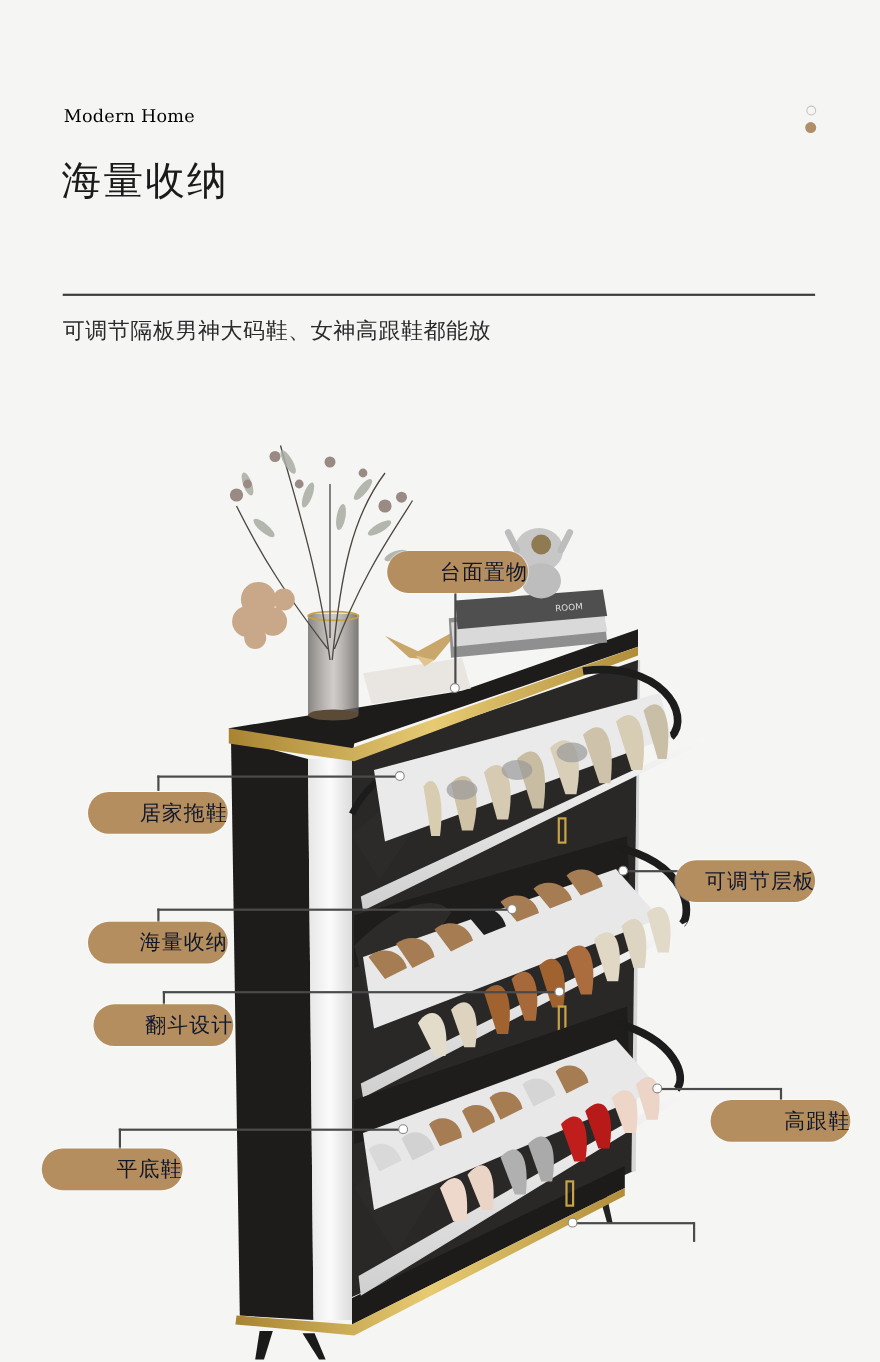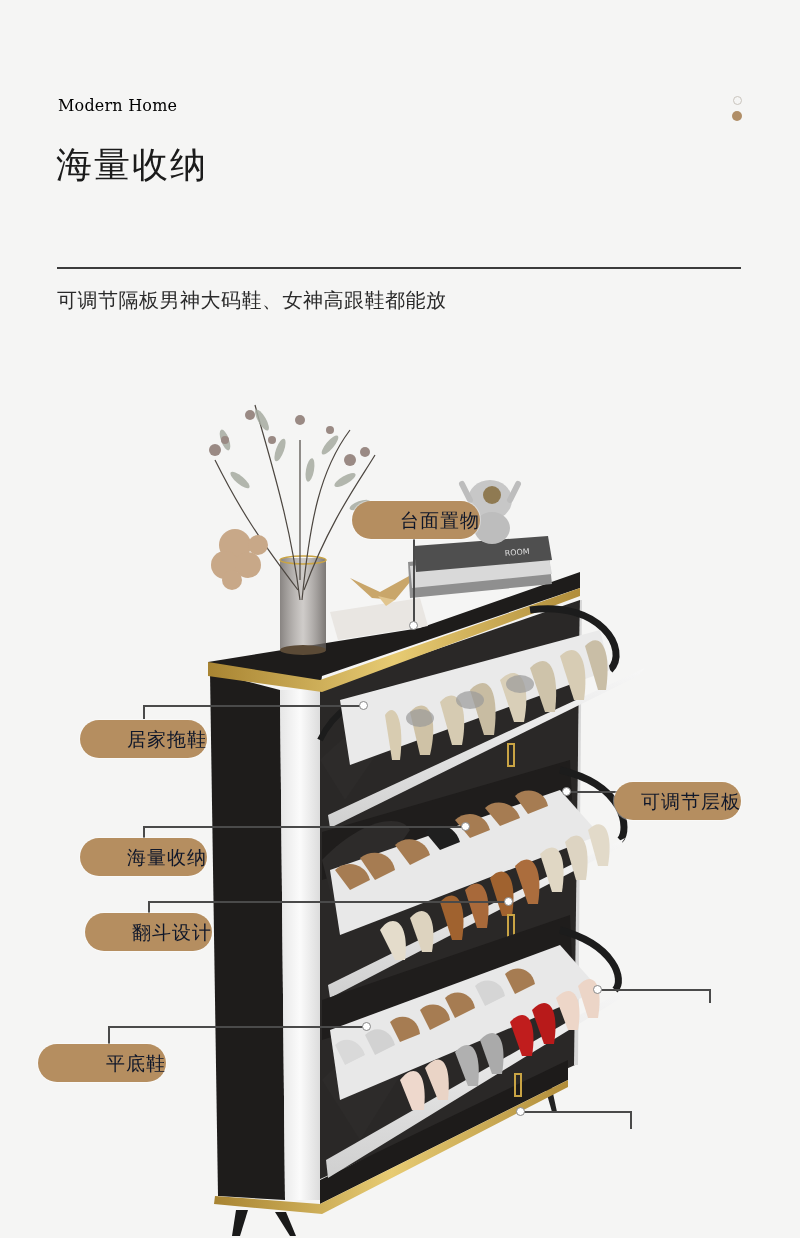--- a/index.html
+++ b/index.html
@@ -256,13 +256,14 @@
   <div class="leader" style="left:630px; top:731px; width:1.5px; height:18px;"></div>
   <div class="node" style="left:516px; top:727px;"></div>
 
   
   <div class="pill" style="left:352px; top:121px; width:128px;">台面置物</div>
   <div class="pill" style="left:80px; top:340px; width:127px;">居家拖鞋</div>
   <div class="pill" style="left:80px; top:458px; width:127px;">海量收纳</div>
   <div class="pill" style="left:85px; top:533px; width:127px;">翻斗设计</div>
   <div class="pill" style="left:38px; top:664px; width:128px;">平底鞋</div>
   <div class="pill" style="left:614px; top:402px; width:127px;">可调节层板</div>
+  <div class="pill" style="left:646px; top:620px; width:127px;">高跟鞋</div>
 </div>
 
 </body></html>

